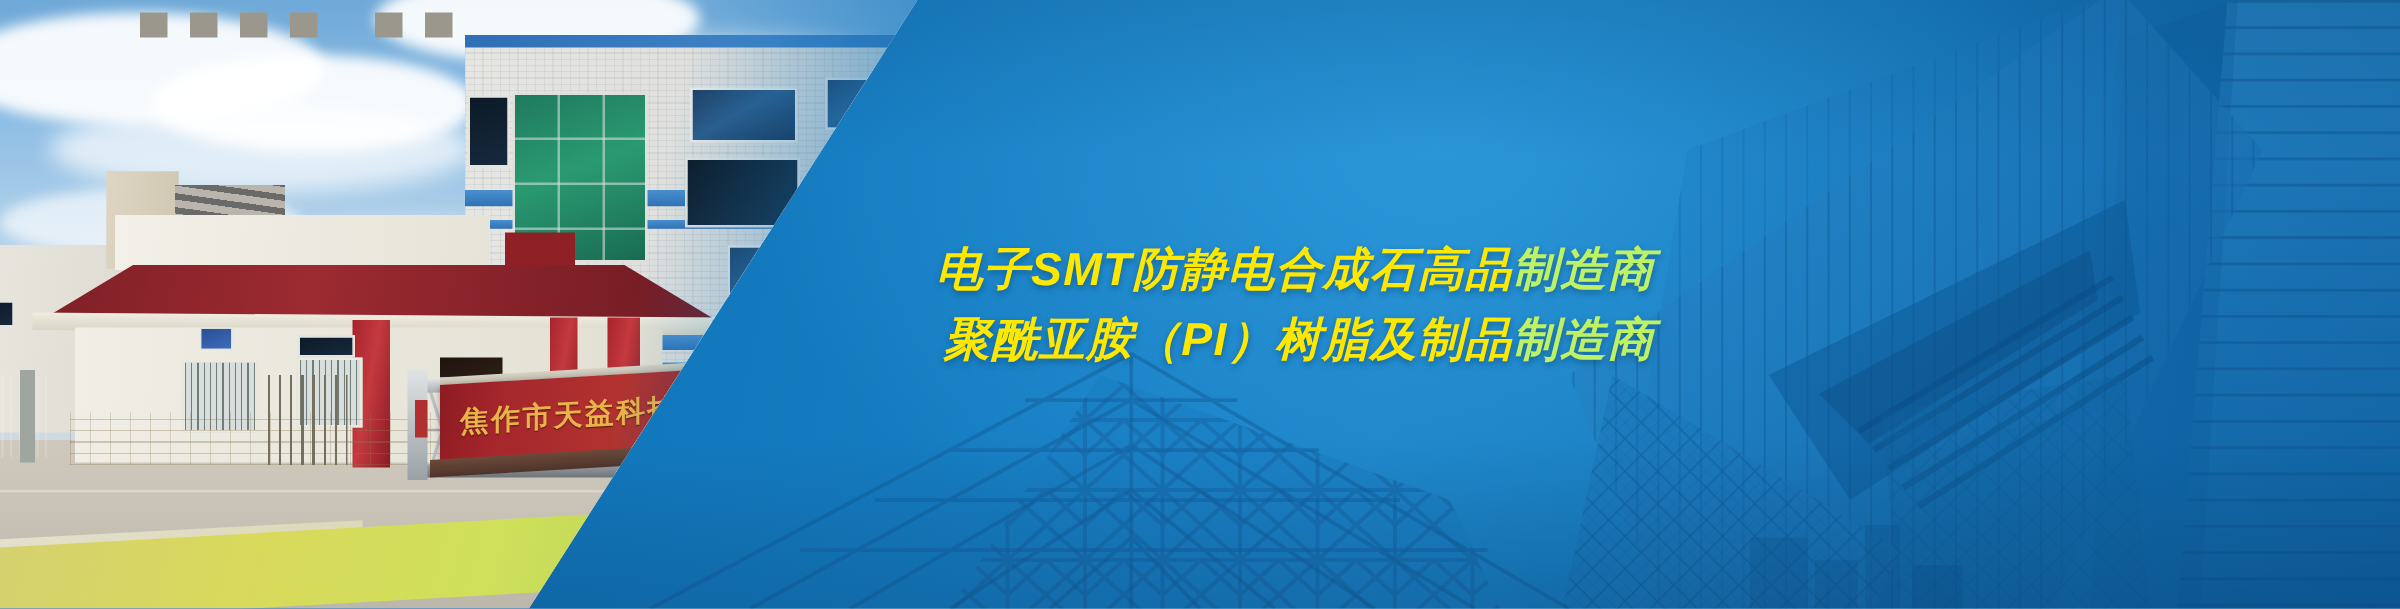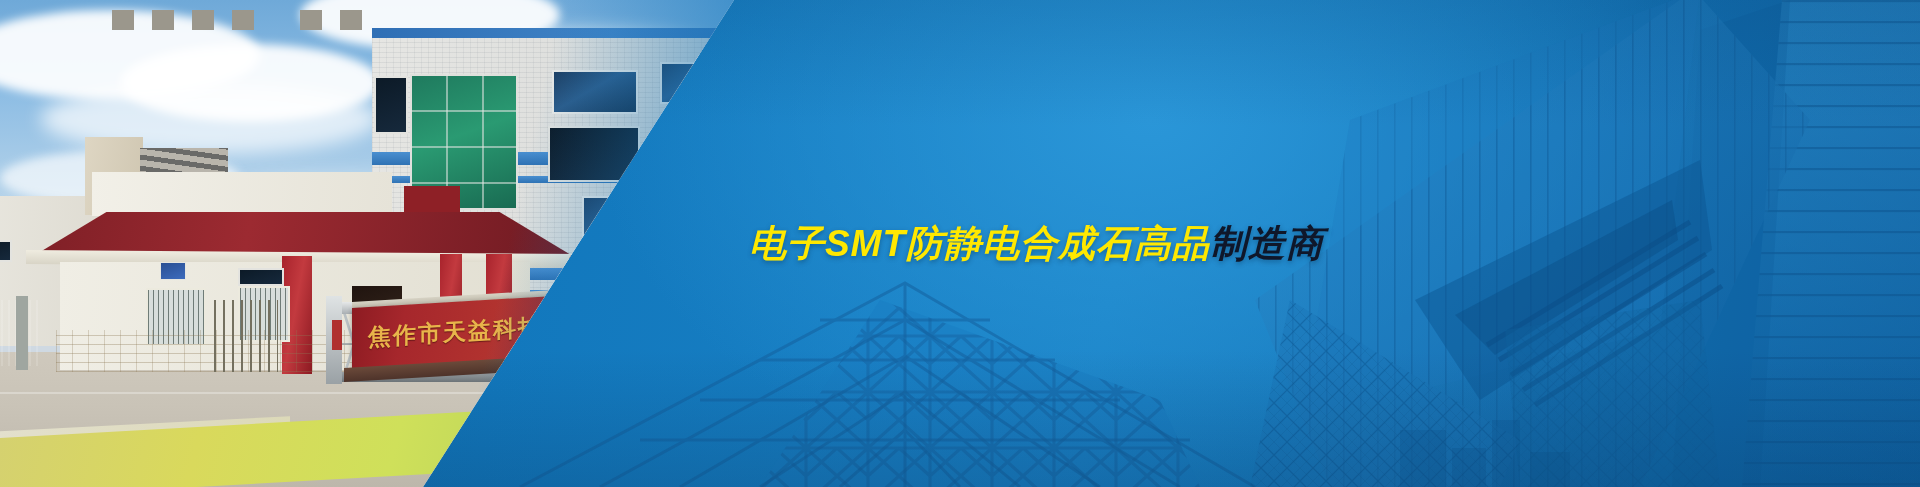--- a/index.html
+++ b/index.html
@@ -164,21 +164,21 @@
     gap:11px;
   }
   .line{
     font-family:"Liberation Sans","DejaVu Sans",sans-serif;
     font-weight:700;font-style:italic;
     font-size:37px;line-height:1.22;
     letter-spacing:1px;white-space:nowrap;
     text-shadow:0 2px 5px rgba(5,45,80,.42);
   }
   .hl{color:#ffe800;}
-  .tail{color:#0f172a;}
+  .tail{color:#bef264;}
 </style>
 </head>
 <body>
 
 <div id="banner">
 
   <div class="blue-base"></div>
 
   <div class="arch">
     <svg viewBox="0 0 1920 487" preserveAspectRatio="none">
@@ -388,15 +388,18 @@
       <div class="photo-haze"></div>
     </div>
   </div>
 
   <div class="sliver"></div>
 
   <div class="copy">
     <div class="line">
       <span class="hl">电子SMT防静电合成石高品</span><span class="tail">制造商</span>
     </div>
+    <div class="line">
+      <span class="hl">聚酰亚胺（PI）树脂及制品</span><span class="tail">制造商</span>
+    </div>
   </div>
 
 </div>
 
 </body></html>

